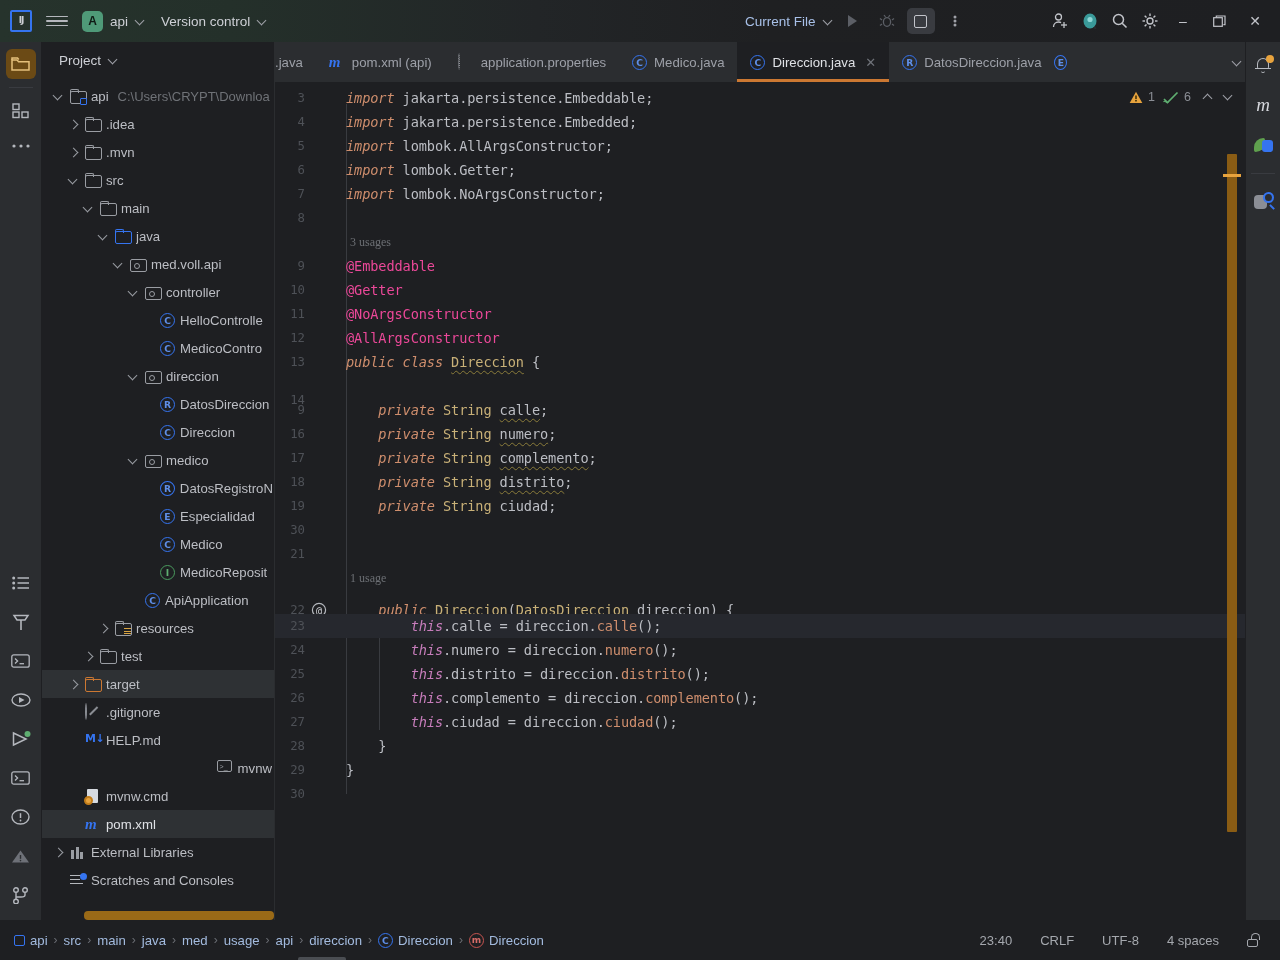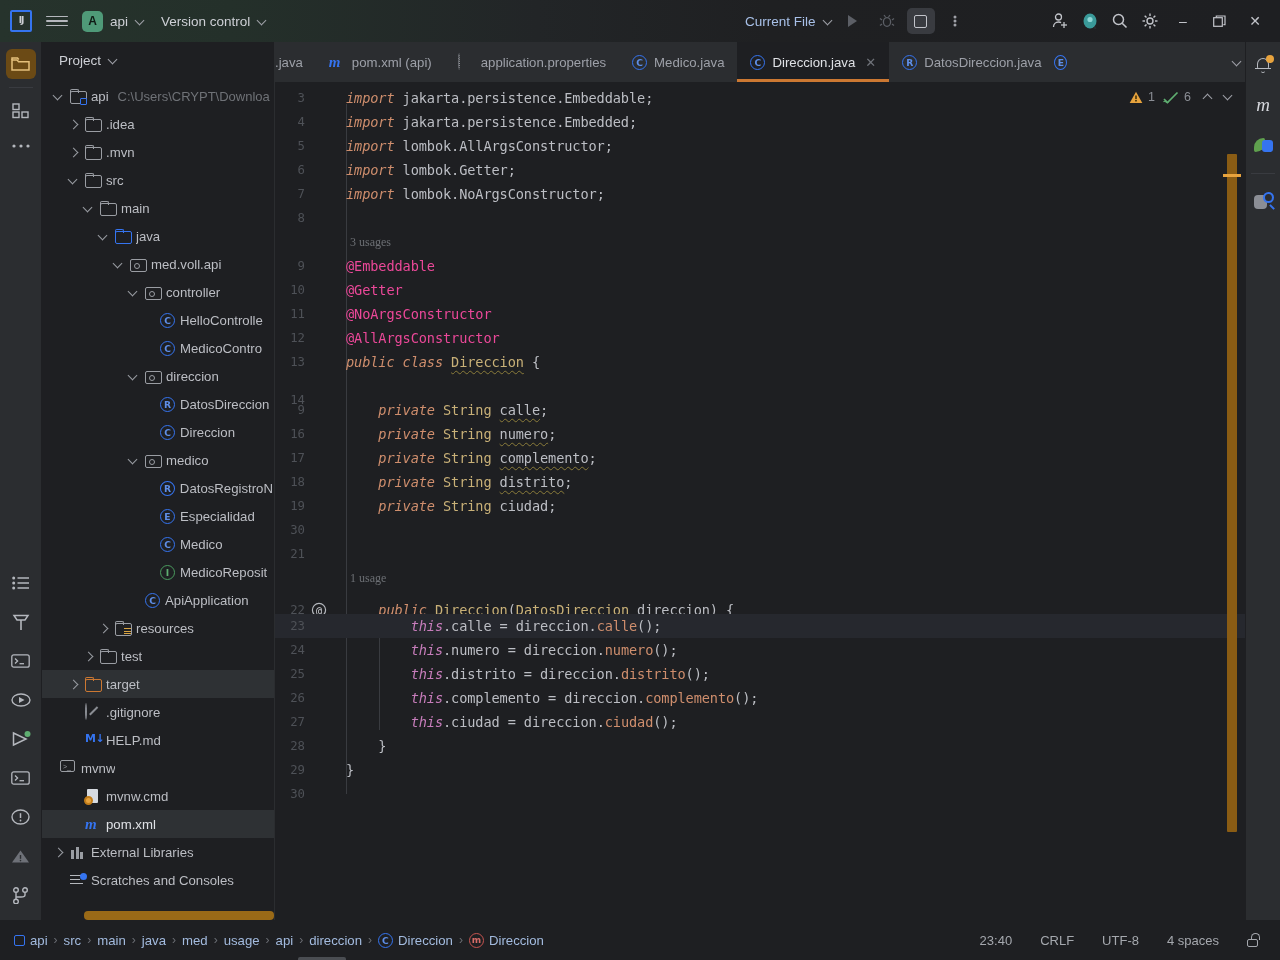--- a/index.html
+++ b/index.html
@@ -602,21 +602,21 @@
         <div class="tnode" style="padding-left: 25px;">
           <span class="arrow"></span>
           <span class="ic"><span class="ic-gitignore"></span></span>
           <span class="nlabel">.gitignore</span>
         </div>
         <div class="tnode" style="padding-left: 25px;">
           <span class="arrow"></span>
           <span class="ic ic-md">M↓</span>
           <span class="nlabel">HELP.md</span>
         </div>
-        <div class="tnode" style="">
+        <div class="tnode" style=" justify-content: flex-end;">
           <span class="arrow"></span>
           <span class="ic">
             <span class="ic-term">&gt;_</span>
           </span>
           <span class="nlabel">mvnw</span>
         </div>
         <div class="tnode" style="padding-left: 25px;">
           <span class="arrow"></span>
           <span class="ic ic-cmd">
             <span class="pg"></span>

